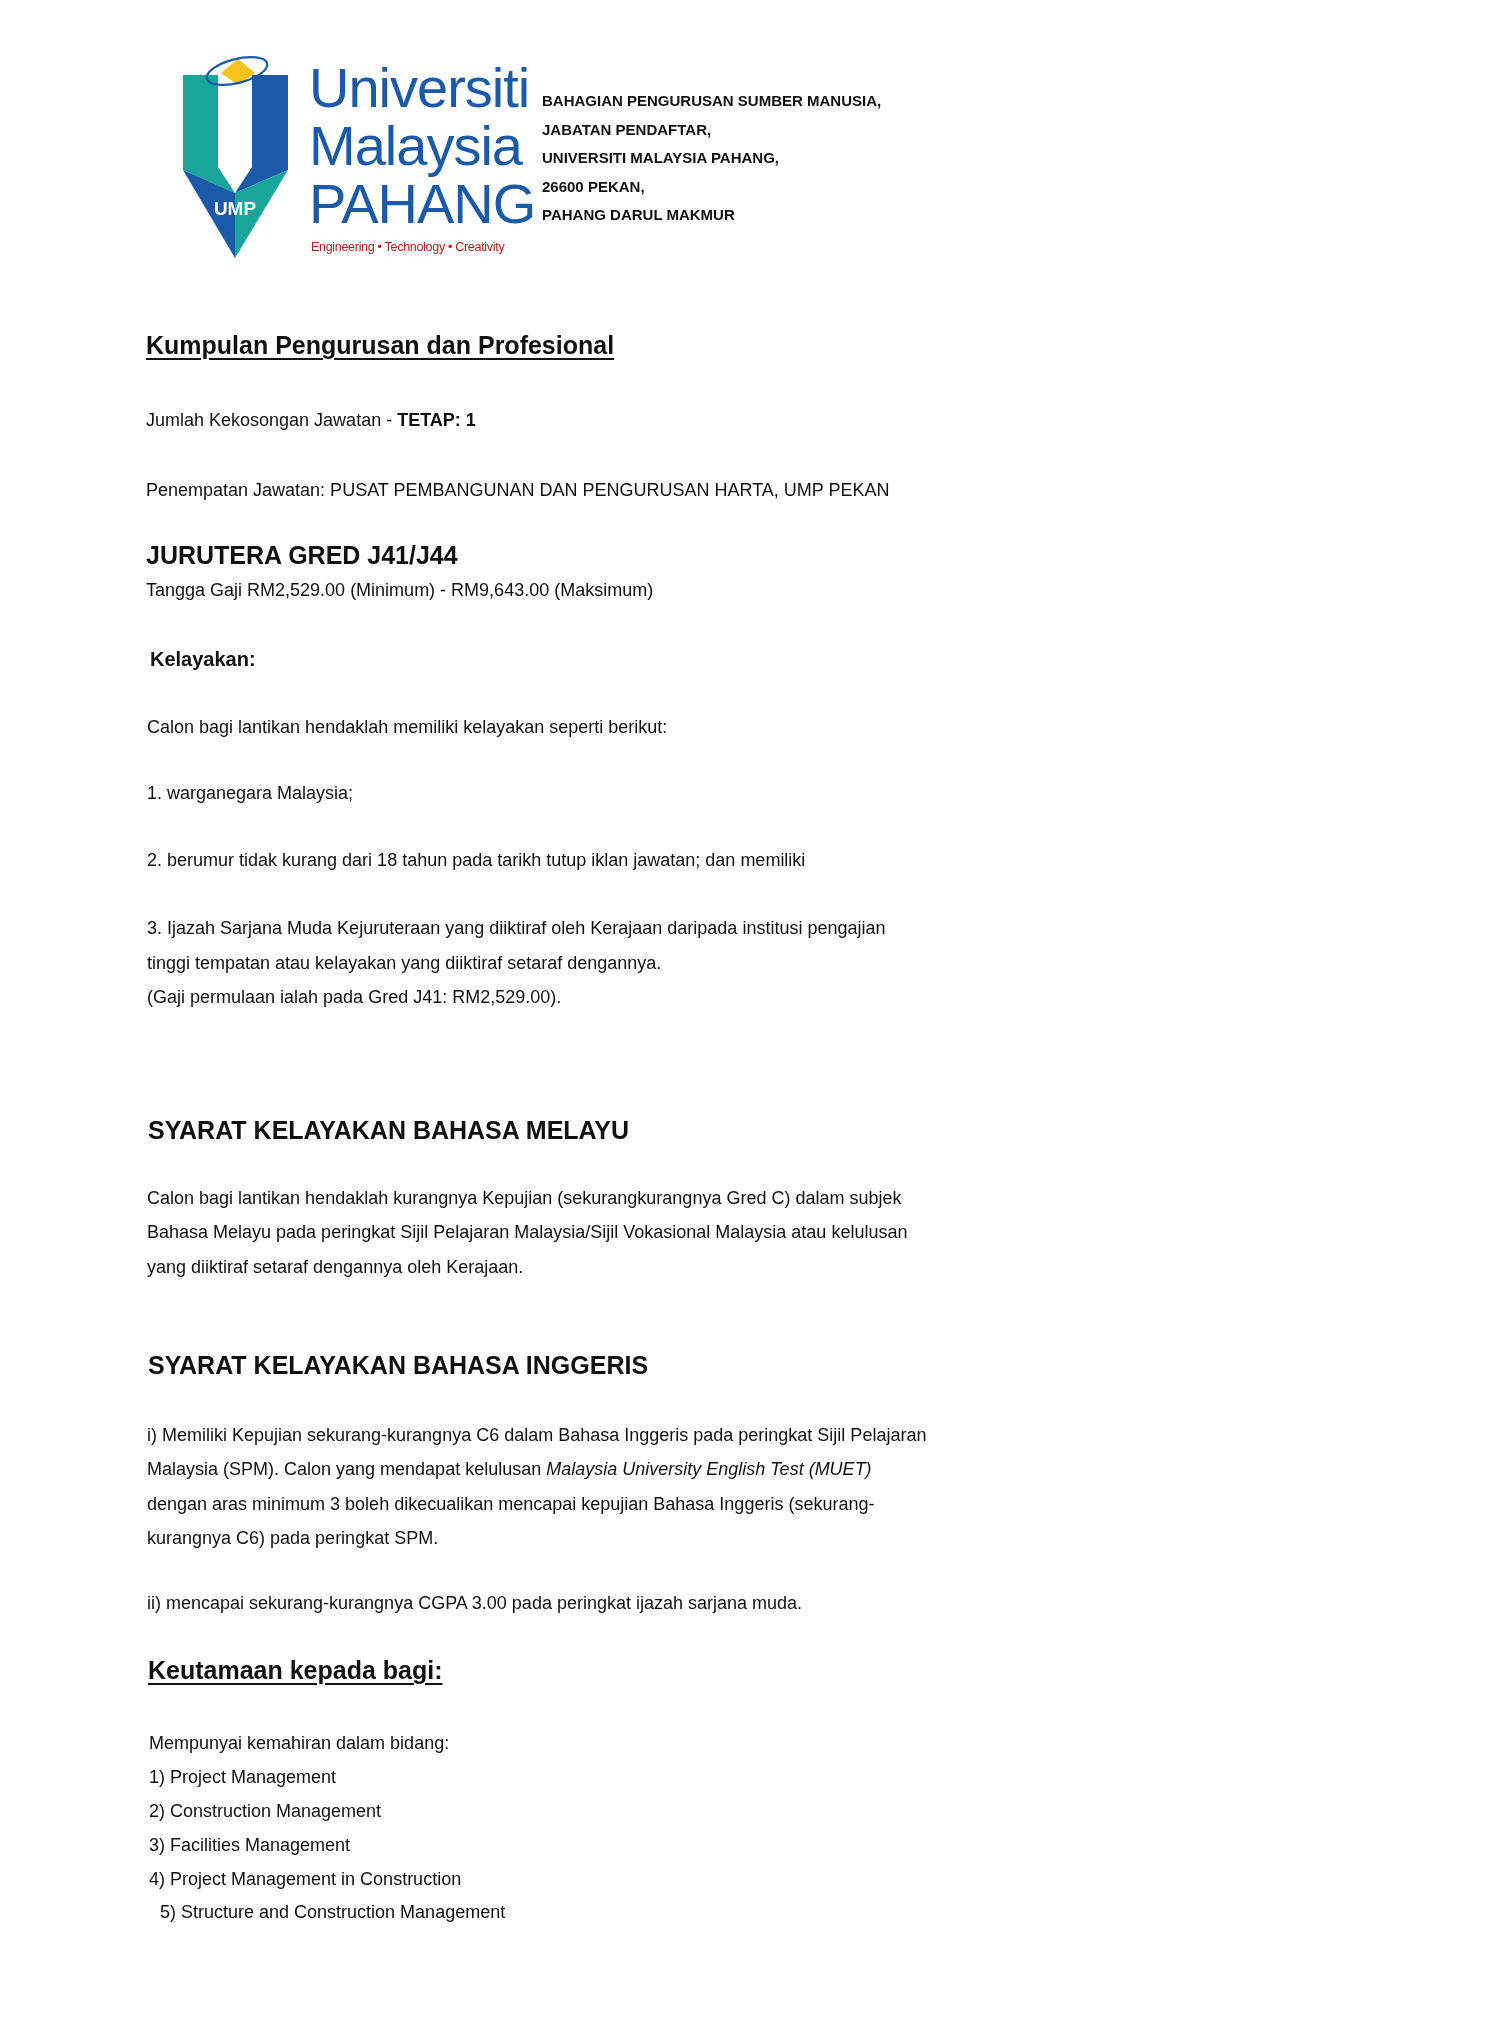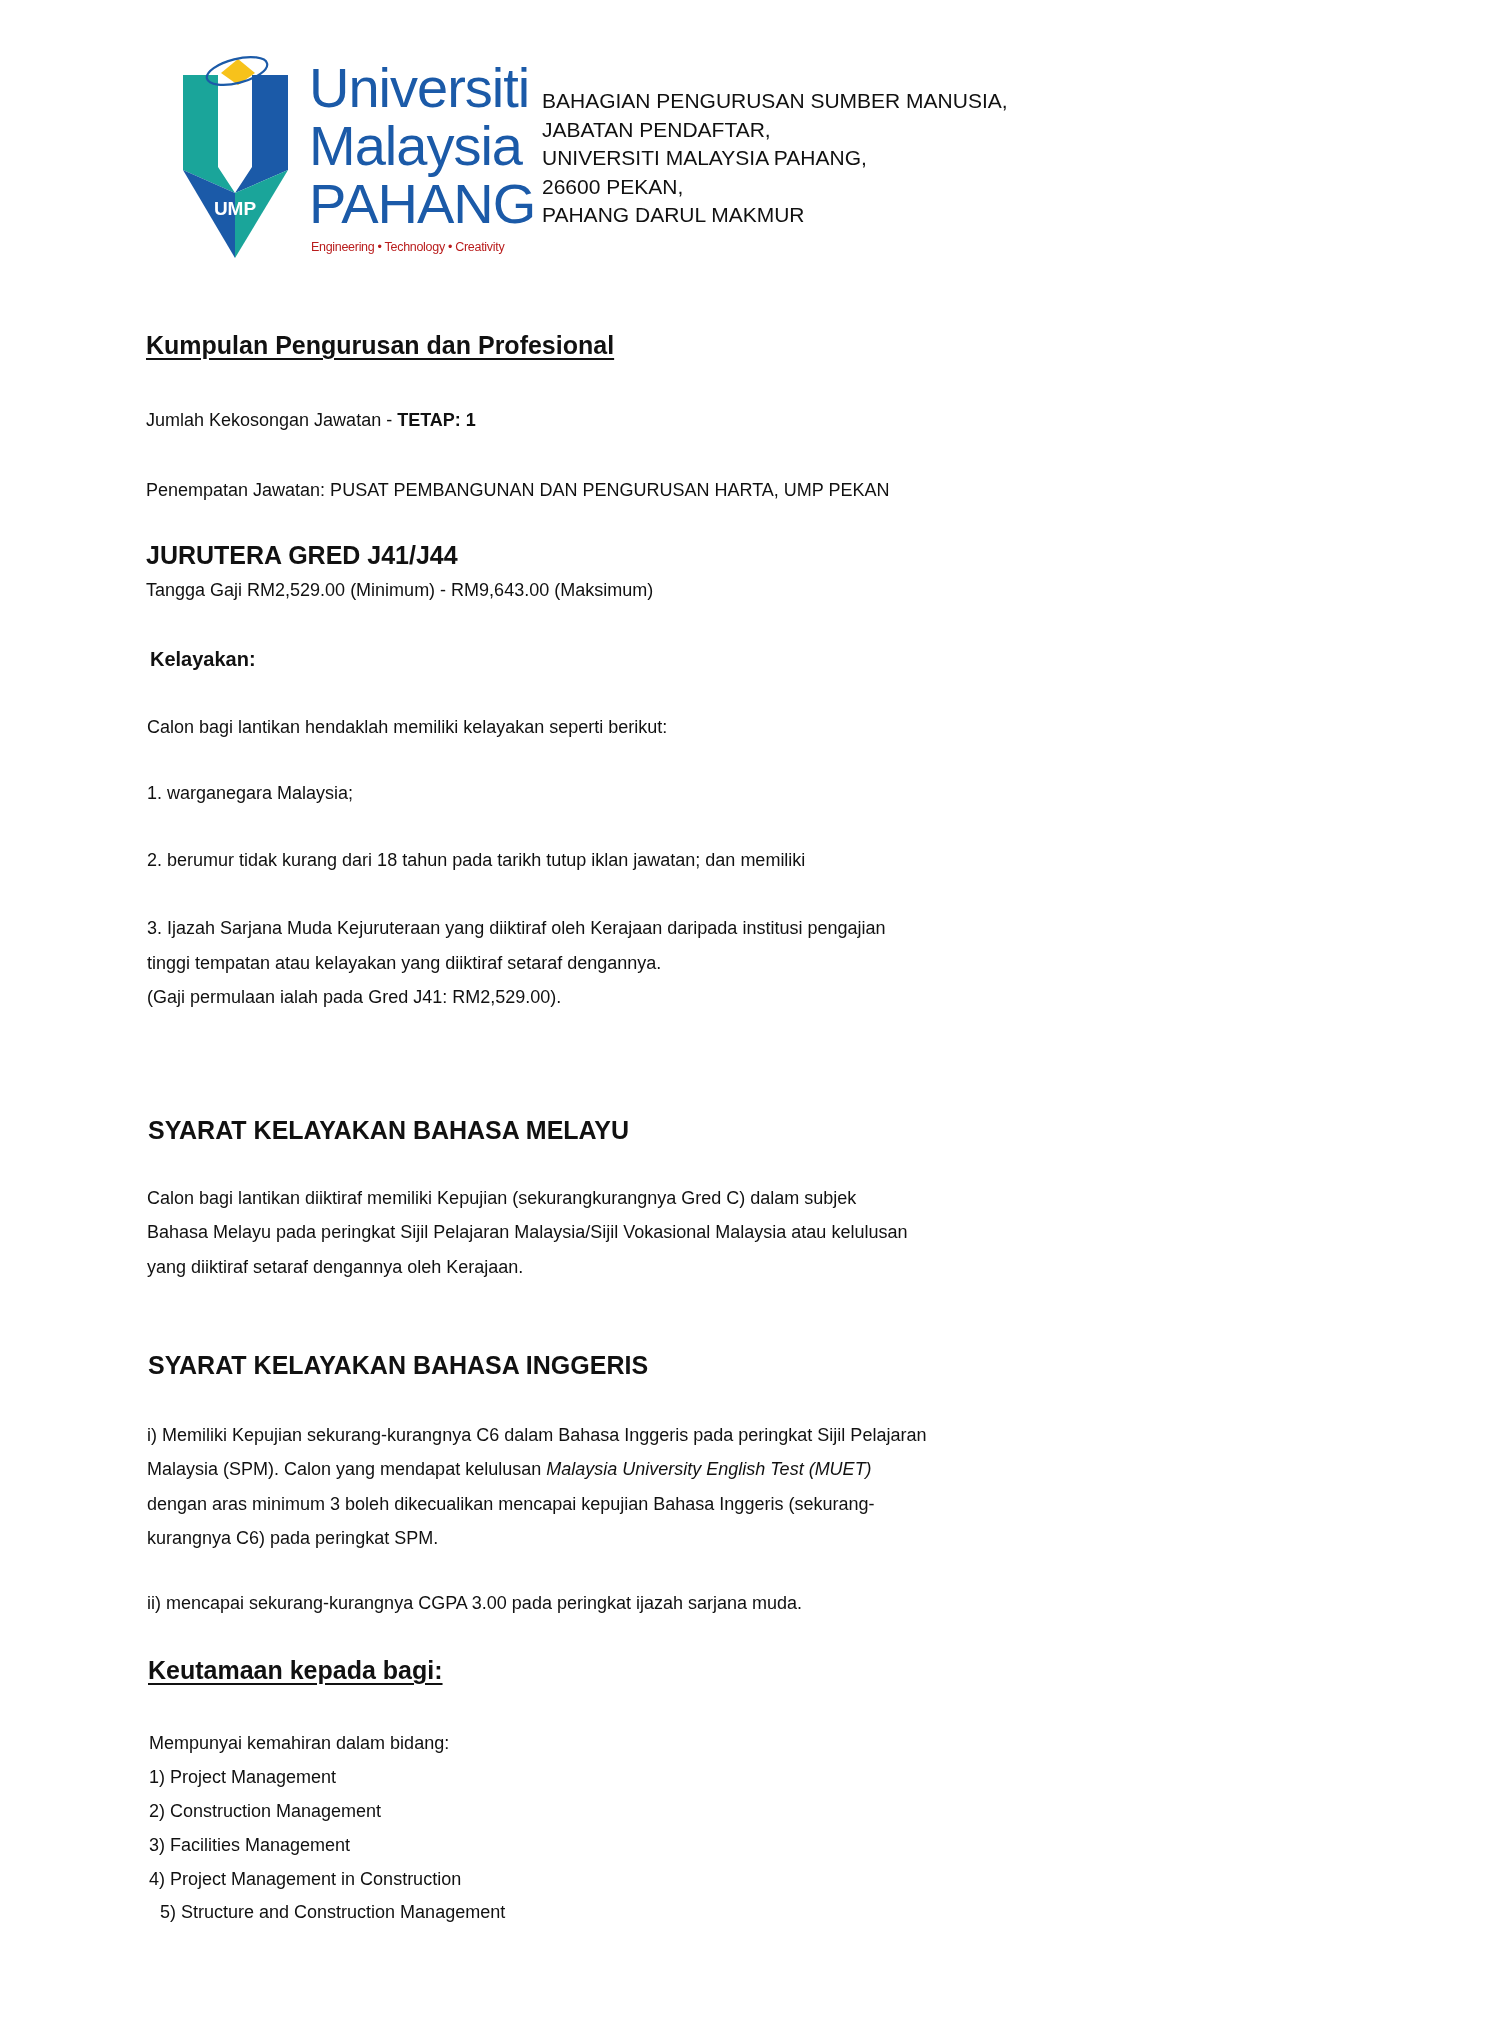--- a/index.html
+++ b/index.html
@@ -2,21 +2,21 @@
 <html><head>
 <meta charset="utf-8">
 <style>
   html, body { margin:0; padding:0; background:#ffffff; }
   body { width:1512px; height:2029px; position:relative; overflow:hidden;
          font-family:"Liberation Sans", sans-serif; color:#111111; }
   .ln { position:absolute; left:147px; white-space:nowrap; font-size:18px; line-height:30px; height:30px; }
   .b { font-weight:bold; }
   .u { text-decoration:underline; text-decoration-thickness:2px; text-underline-offset:4px; }
   .i { font-style:italic; }
-  .hdr { position:absolute; left:542px; white-space:nowrap; font-size:21px; font-weight:normal; line-height:24px; }
+  .hdr { position:absolute; left:542px; white-space:nowrap; font-size:15px; font-weight:bold; line-height:24px; }
   #logo-svg { position:absolute; left:178px; top:45px; }
   .logo-word { position:absolute; left:309px; color:#1b5aa8; font-size:56px; line-height:56px; white-space:nowrap; letter-spacing:-1px; }
   .logo-tag { position:absolute; left:311px; top:240px; color:#b91c1c; font-size:12.5px; white-space:nowrap; letter-spacing:-0.3px; }
 </style>
 </head>
 <body>
 
 <svg id="logo-svg" width="120" height="220" viewBox="0 0 120 220">
 
   <polygon points="5,30 40,30 40,122 57,148 5,125" fill="#1aa59a"></polygon>
@@ -56,21 +56,21 @@
 
 <div class="ln b" style="top:644px; left:150px; font-size:20px;">Kelayakan:</div>
 <div class="ln" style="top:712px;">Calon bagi lantikan hendaklah memiliki kelayakan seperti berikut:</div>
 <div class="ln" style="top:778px;">1. warganegara Malaysia;</div>
 <div class="ln" style="top:845px;">2. berumur tidak kurang dari 18 tahun pada tarikh tutup iklan jawatan; dan memiliki</div>
 <div class="ln" style="top:913px;">3. Ijazah Sarjana Muda Kejuruteraan yang diiktiraf oleh Kerajaan daripada institusi pengajian</div>
 <div class="ln" style="top:948px;">tinggi tempatan atau kelayakan yang diiktiraf setaraf dengannya.</div>
 <div class="ln" style="top:982px;">(Gaji permulaan ialah pada Gred J41: RM2,529.00).</div>
 
 <div class="ln b" style="top:1115px; left:148px; font-size:25px;">SYARAT KELAYAKAN  BAHASA MELAYU</div>
-<div class="ln" style="top:1183px;">Calon bagi lantikan diiktiraf memiliki Kepujian (sekurangkurangnya Gred C) dalam subjek</div>
+<div class="ln" style="top:1183px;">Calon bagi lantikan hendaklah kurangnya Kepujian (sekurangkurangnya Gred C) dalam subjek</div>
 <div class="ln" style="top:1217px;">Bahasa Melayu pada peringkat Sijil Pelajaran Malaysia/Sijil Vokasional Malaysia atau kelulusan</div>
 <div class="ln" style="top:1252px;">yang diiktiraf setaraf dengannya oleh Kerajaan.</div>
 
 <div class="ln b" style="top:1350px; left:148px; font-size:25px;">SYARAT KELAYAKAN BAHASA INGGERIS</div>
 <div class="ln" style="top:1420px;">i) Memiliki Kepujian sekurang-kurangnya C6 dalam Bahasa Inggeris pada peringkat Sijil Pelajaran</div>
 <div class="ln" style="top:1454px;">
   <span>Malaysia (SPM). Calon yang mendapat kelulusan </span><span class="i">Malaysia University English Test (MUET)</span>
 </div>
 <div class="ln" style="top:1489px;">dengan aras minimum 3 boleh dikecualikan mencapai kepujian Bahasa Inggeris (sekurang-</div>
 <div class="ln" style="top:1523px;">kurangnya C6) pada peringkat SPM.</div>

